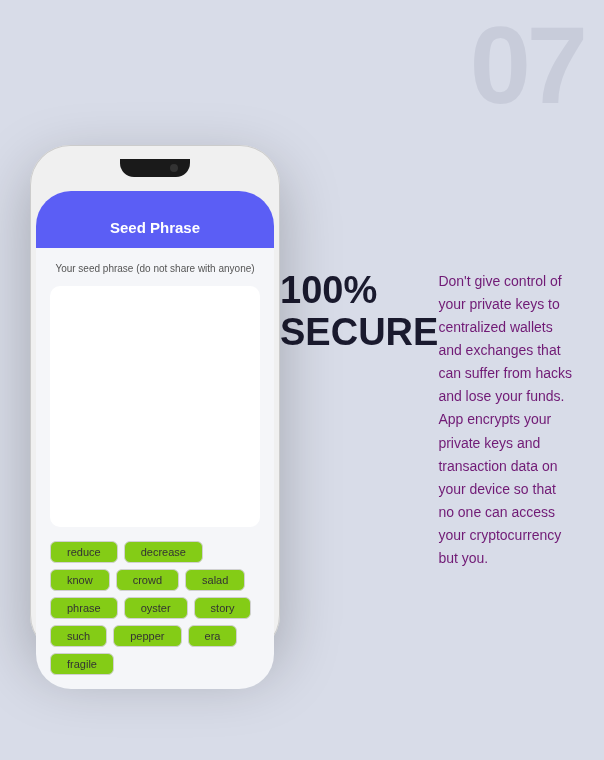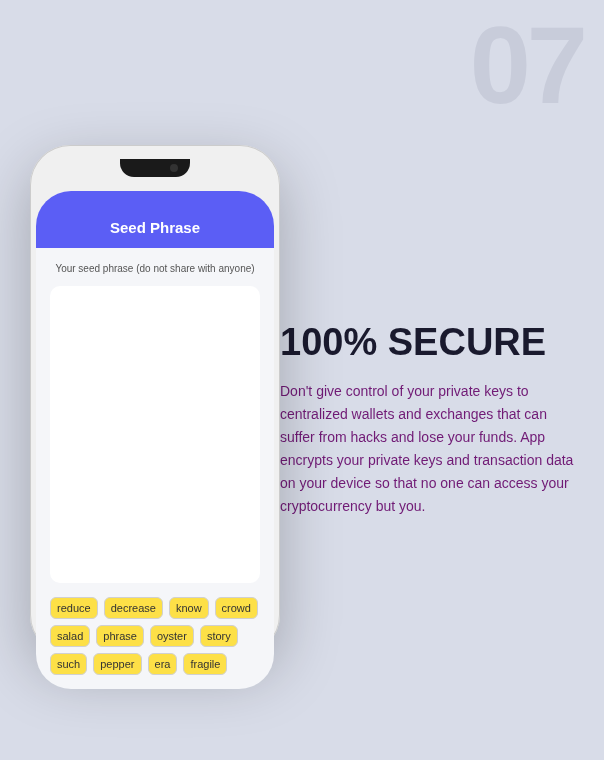--- a/index.html
+++ b/index.html
@@ -118,24 +118,24 @@
     .seed-words-container {
       display: flex;
       flex-wrap: wrap;
       gap: 6px;
       padding: 4px 0;
     }
 
     .seed-word {
       border: 1.5px solid #d0d0d0;
       border-radius: 6px;
-      padding: 4px 6px;
+      padding: 4px 16px;
       font-size: 11px;
       color: #333;
-      background: #fde047;
+      background: #84cc16;
     }
 
     .hide-button {
       background: #5b5ef5;
       color: white;
       border: none;
       border-radius: 10px;
       padding: 12px;
       width: 100%;
       font-size: 10px;
@@ -143,21 +143,20 @@
       letter-spacing: 0.5px;
       text-transform: uppercase;
       cursor: pointer;
       margin-top: auto;
     }
 
     .right-panel {
       flex: 1;
       padding: 20px 30px 20px 20px;
       display: flex;
-      flex-direction: column;
       justify-content: center;
       margin-top: 80px;
     }
 
     .secure-heading {
       font-size: 38px;
       font-weight: 900;
       color: #1a1a2e;
       text-transform: uppercase;
       line-height: 1.1;

